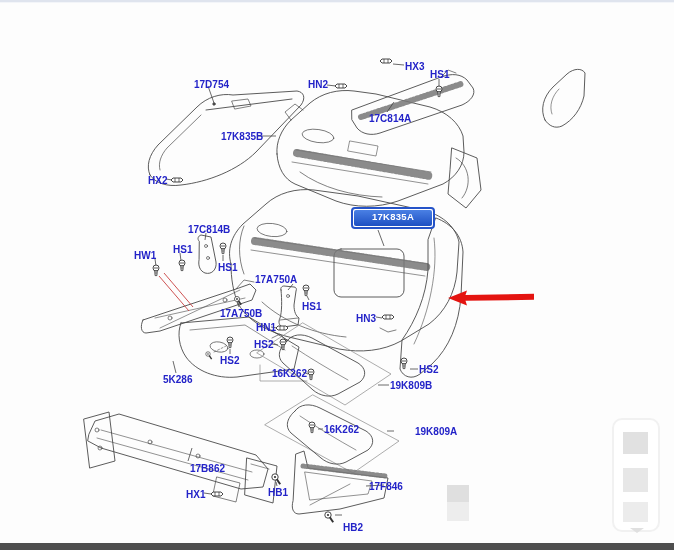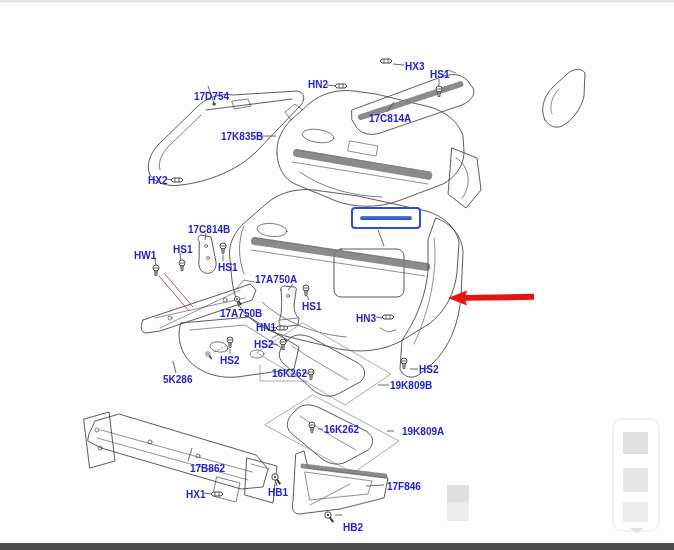--- a/index.html
+++ b/index.html
@@ -9,23 +9,23 @@
   }
   .top-strip{position:absolute;left:0;top:0;width:674px;height:2px;background:#dfe4ee;}
   .top-strip2{position:absolute;left:0;top:2px;width:674px;height:1px;background:#f3f5f9;}
   .bottom-bar{position:absolute;left:0;bottom:0;width:674px;height:7px;background:#4e4e4e;}
   svg.art{position:absolute;left:0;top:0;}
   .lbl{
     position:absolute;font-weight:bold;font-size:10px;line-height:11px;
     color:#2323c8;white-space:nowrap;cursor:pointer;
   }
   .hl-box{
-    position:absolute;left:351px;top:207px;width:70px;height:22px;
+    position:absolute;left:351px;top:207px;width:84px;height:22px;
     border:2px solid #2553c8;border-radius:4px;background:#fff;
-    box-sizing:border-box;padding:7px;cursor:pointer;
+    box-sizing:border-box;padding:1px;cursor:pointer;
   }
   .hl-inner{
     display:block;height:100%;border-radius:2px;
     background:linear-gradient(#4a80e4,#1d4fc2);
     color:#fff;font-weight:bold;font-size:9.5px;line-height:14px;text-align:center;
     letter-spacing:.3px;
   }
   .wm-card{
     position:absolute;left:612px;top:418px;width:44px;height:110px;
     border:2px solid #f1f1f1;border-radius:10px;background:#fff;
@@ -231,21 +231,21 @@
       <use href="#g-clip" transform="translate(217,494)"></use>
       <use href="#g-bolt" transform="translate(275,477)"></use>
       <use href="#g-bolt" transform="translate(328,515)"></use>
       <use href="#g-bolt" transform="translate(237,299) scale(0.8)"></use>
       <use href="#g-bolt" transform="translate(208,354) scale(0.7)"></use>
     </g>
 
     <path d="M448,298 L467,290.5 L465.5,295 L534,293.8 L534,299.8 L465.5,300.8 L467,305.5 Z" fill="#e41410" stroke="none"></path>
   </svg>
 
-  <div class="lbl" style="left:194px;top:91px">17D754</div>
+  <div class="lbl" style="left:194px;top:79px">17D754</div>
   <div class="lbl" style="left:308px;top:79px">HN2</div>
   <div class="lbl" style="left:405px;top:61px">HX3</div>
   <div class="lbl" style="left:430px;top:69px">HS1</div>
   <div class="lbl" style="left:221px;top:131px">17K835B</div>
   <div class="lbl" style="left:369px;top:113px">17C814A</div>
   <div class="lbl" style="left:148px;top:175px">HX2</div>
   <div class="lbl" style="left:188px;top:224px">17C814B</div>
   <div class="lbl" style="left:173px;top:244px">HS1</div>
   <div class="lbl" style="left:134px;top:250px">HW1</div>
   <div class="lbl" style="left:218px;top:262px">HS1</div>
@@ -254,25 +254,25 @@
   <div class="lbl" style="left:220px;top:308px">17A750B</div>
   <div class="lbl" style="left:256px;top:322px">HN1</div>
   <div class="lbl" style="left:254px;top:339px">HS2</div>
   <div class="lbl" style="left:220px;top:355px">HS2</div>
   <div class="lbl" style="left:163px;top:374px">5K286</div>
   <div class="lbl" style="left:272px;top:368px">16K262</div>
   <div class="lbl" style="left:356px;top:313px">HN3</div>
   <div class="lbl" style="left:419px;top:364px">HS2</div>
   <div class="lbl" style="left:390px;top:380px">19K809B</div>
   <div class="lbl" style="left:324px;top:424px">16K262</div>
-  <div class="lbl" style="left:402px;top:426px">19K809A</div>
+  <div class="lbl" style="left:415px;top:426px">19K809A</div>
   <div class="lbl" style="left:190px;top:463px">17B862</div>
   <div class="lbl" style="left:186px;top:489px">HX1</div>
   <div class="lbl" style="left:268px;top:487px">HB1</div>
-  <div class="lbl" style="left:387px;top:481px">17F846</div>
+  <div class="lbl" style="left:369px;top:481px">17F846</div>
   <div class="lbl" style="left:343px;top:522px">HB2</div>
 
   <div class="hl-box">
     <span class="hl-inner">17K835A</span>
   </div>
 
   <div class="wm-card">
     <div class="wm-block wm-b1"></div>
     <div class="wm-block wm-b2"></div>
     <div class="wm-block wm-b3"></div>

